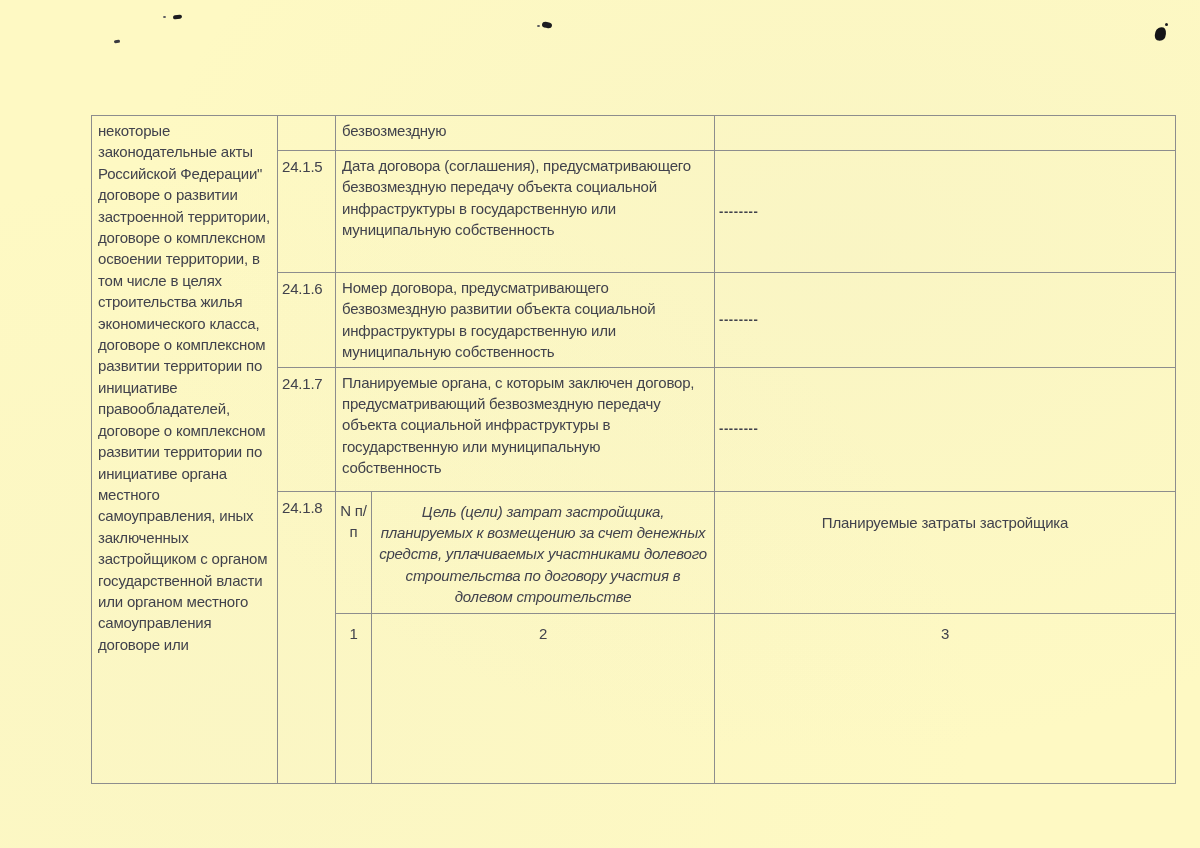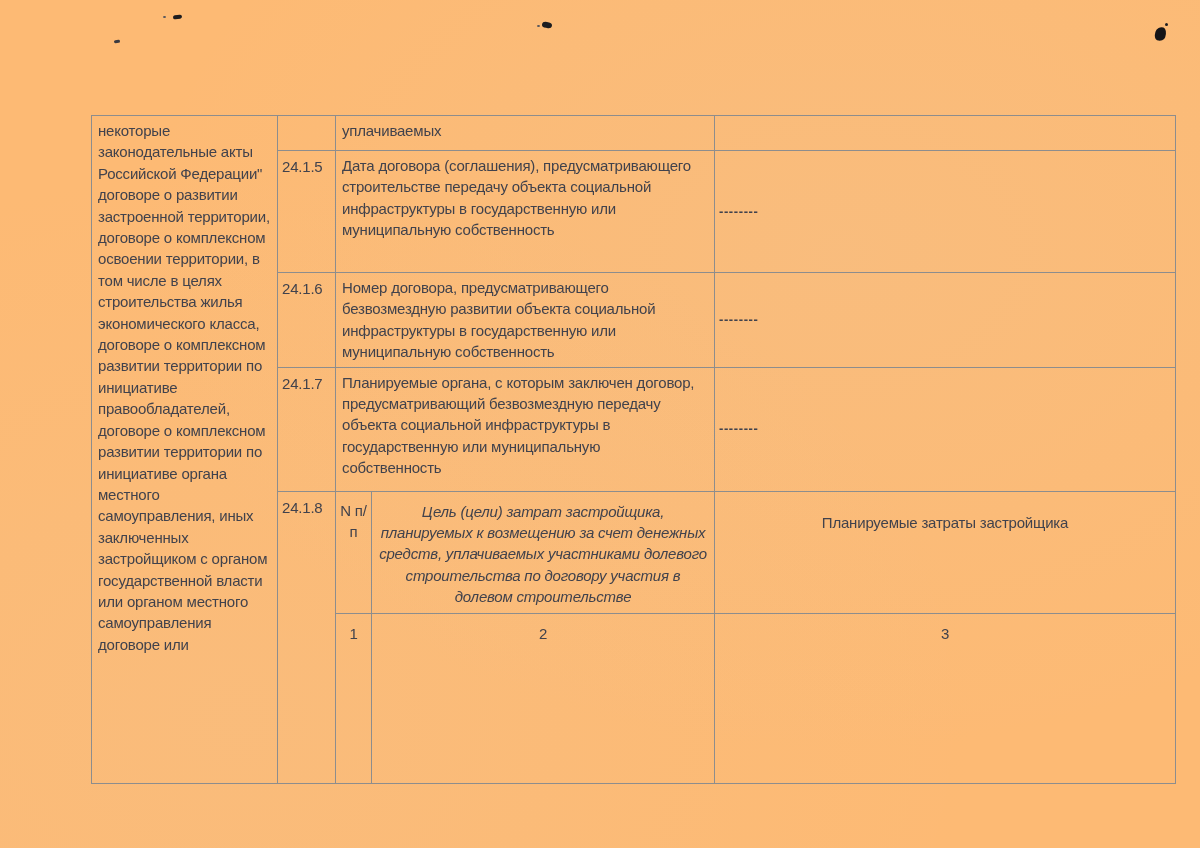--- a/index.html
+++ b/index.html
@@ -1,21 +1,21 @@
 <!DOCTYPE html>
 <html><head>
 <meta charset="utf-8">
 <style>
   * { margin: 0; padding: 0; box-sizing: border-box; }
   html, body { background: #e9e9e9; }
   .page {
     position: relative;
     width: 1200px;
     height: 848px;
-    background: #fdba74;
+    background: #fef9c3;
     font-family: "Liberation Sans", sans-serif;
     color: #41424c;
     overflow: hidden;
   }
   
   table.doc-table {
     position: absolute;
     left: 91px;
     top: 115px;
     border-collapse: collapse;
@@ -107,27 +107,27 @@
       <col class="c1">
         <col class="c2">
         <col class="c3">
         <col class="c4">
         <col class="c5">
     </colgroup>
     <tbody>
       <tr class="r1">
         <td class="left-cell" rowspan="6">некоторые законодательные акты Российской Федерации" договоре о развитии застроенной территории, договоре о комплексном освоении территории, в том числе в целях строительства жилья экономического класса, договоре о комплексном развитии территории по инициативе правообладателей, договоре о комплексном развитии территории по инициативе органа местного самоуправления, иных заключенных застройщиком с органом государственной власти или органом местного самоуправления договоре или</td>
         <td class="num-cell"></td>
-        <td class="carry-cell" colspan="2">уплачиваемых</td>
+        <td class="carry-cell" colspan="2">безвозмездную</td>
         <td class="value-cell"></td>
       </tr>
 
       <tr class="r2">
         <td class="num-cell">24.1.5</td>
-        <td class="label-cell" colspan="2">Дата договора (соглашения), предусматривающего строительстве передачу объекта социальной инфраструктуры в государственную или муниципальную собственность</td>
+        <td class="label-cell" colspan="2">Дата договора (соглашения), предусматривающего безвозмездную передачу объекта социальной инфраструктуры в государственную или муниципальную собственность</td>
         <td class="value-cell">--------</td>
       </tr>
 
       <tr class="r3">
         <td class="num-cell">24.1.6</td>
         <td class="label-cell" colspan="2">Номер договора, предусматривающего безвозмездную развитии объекта социальной инфраструктуры в государственную или муниципальную собственность</td>
         <td class="value-cell">--------</td>
       </tr>
 
       <tr class="r4">

